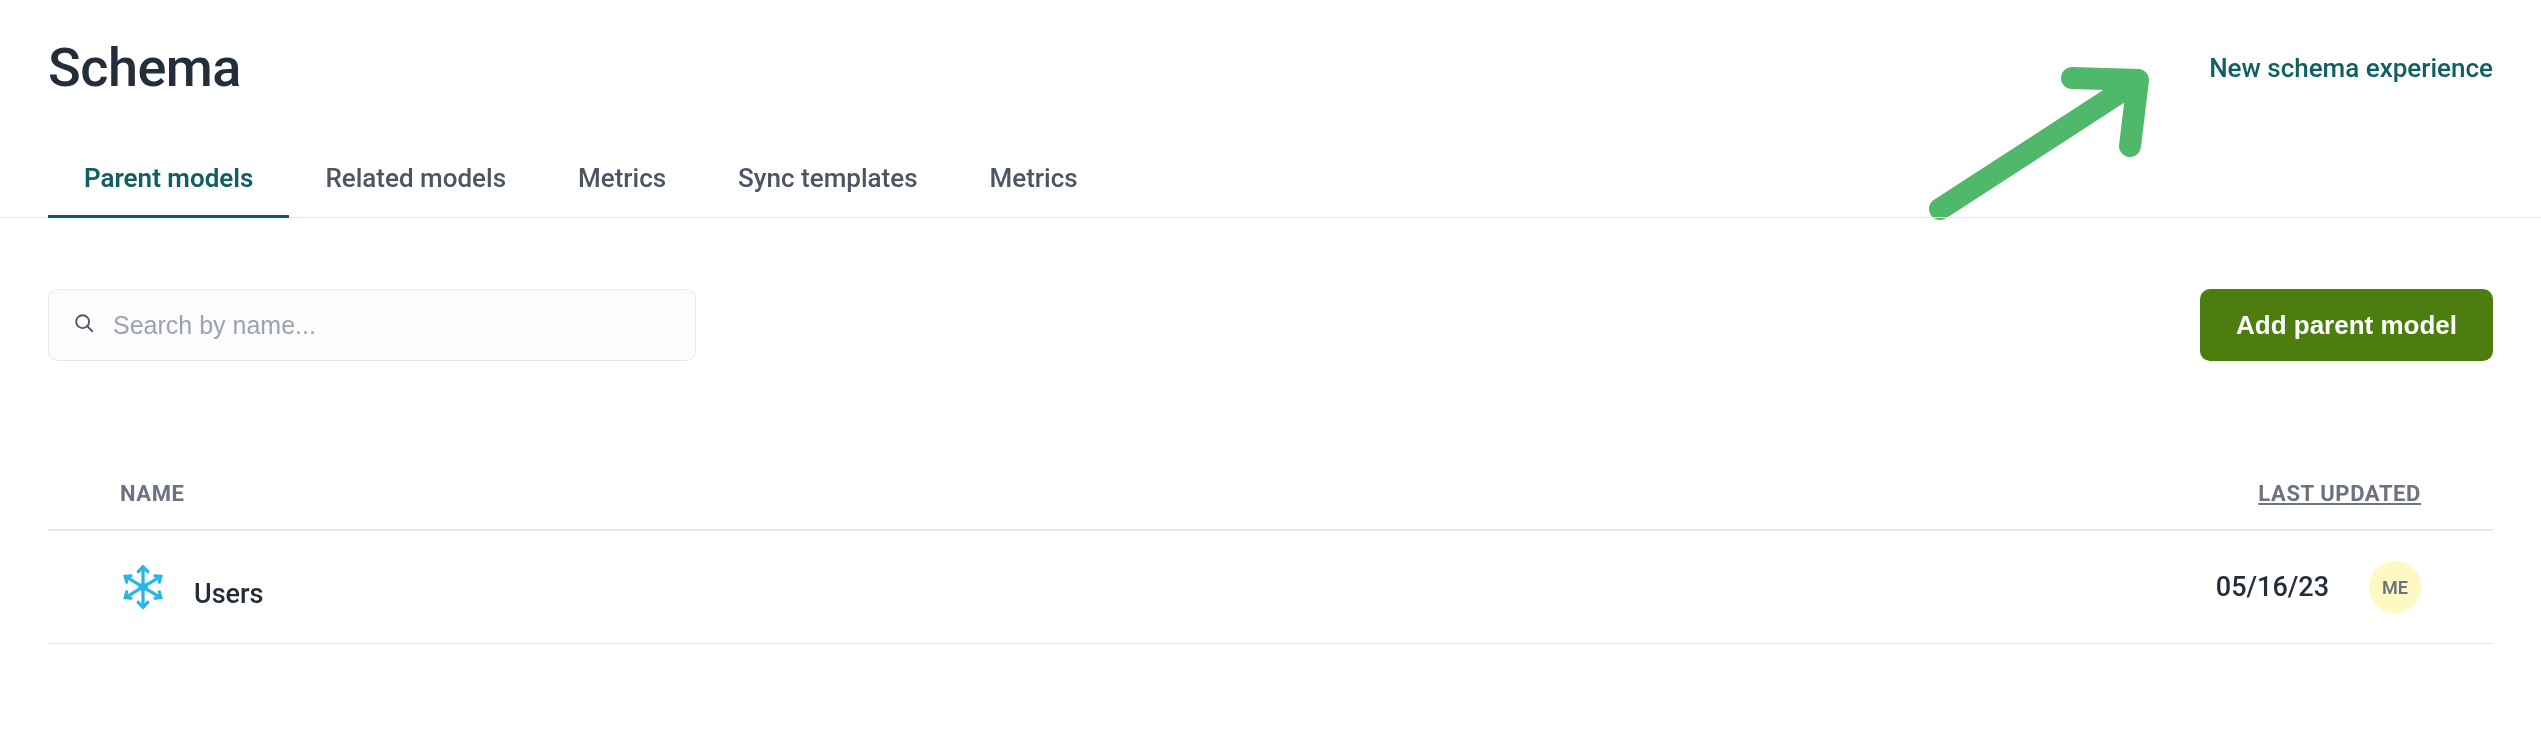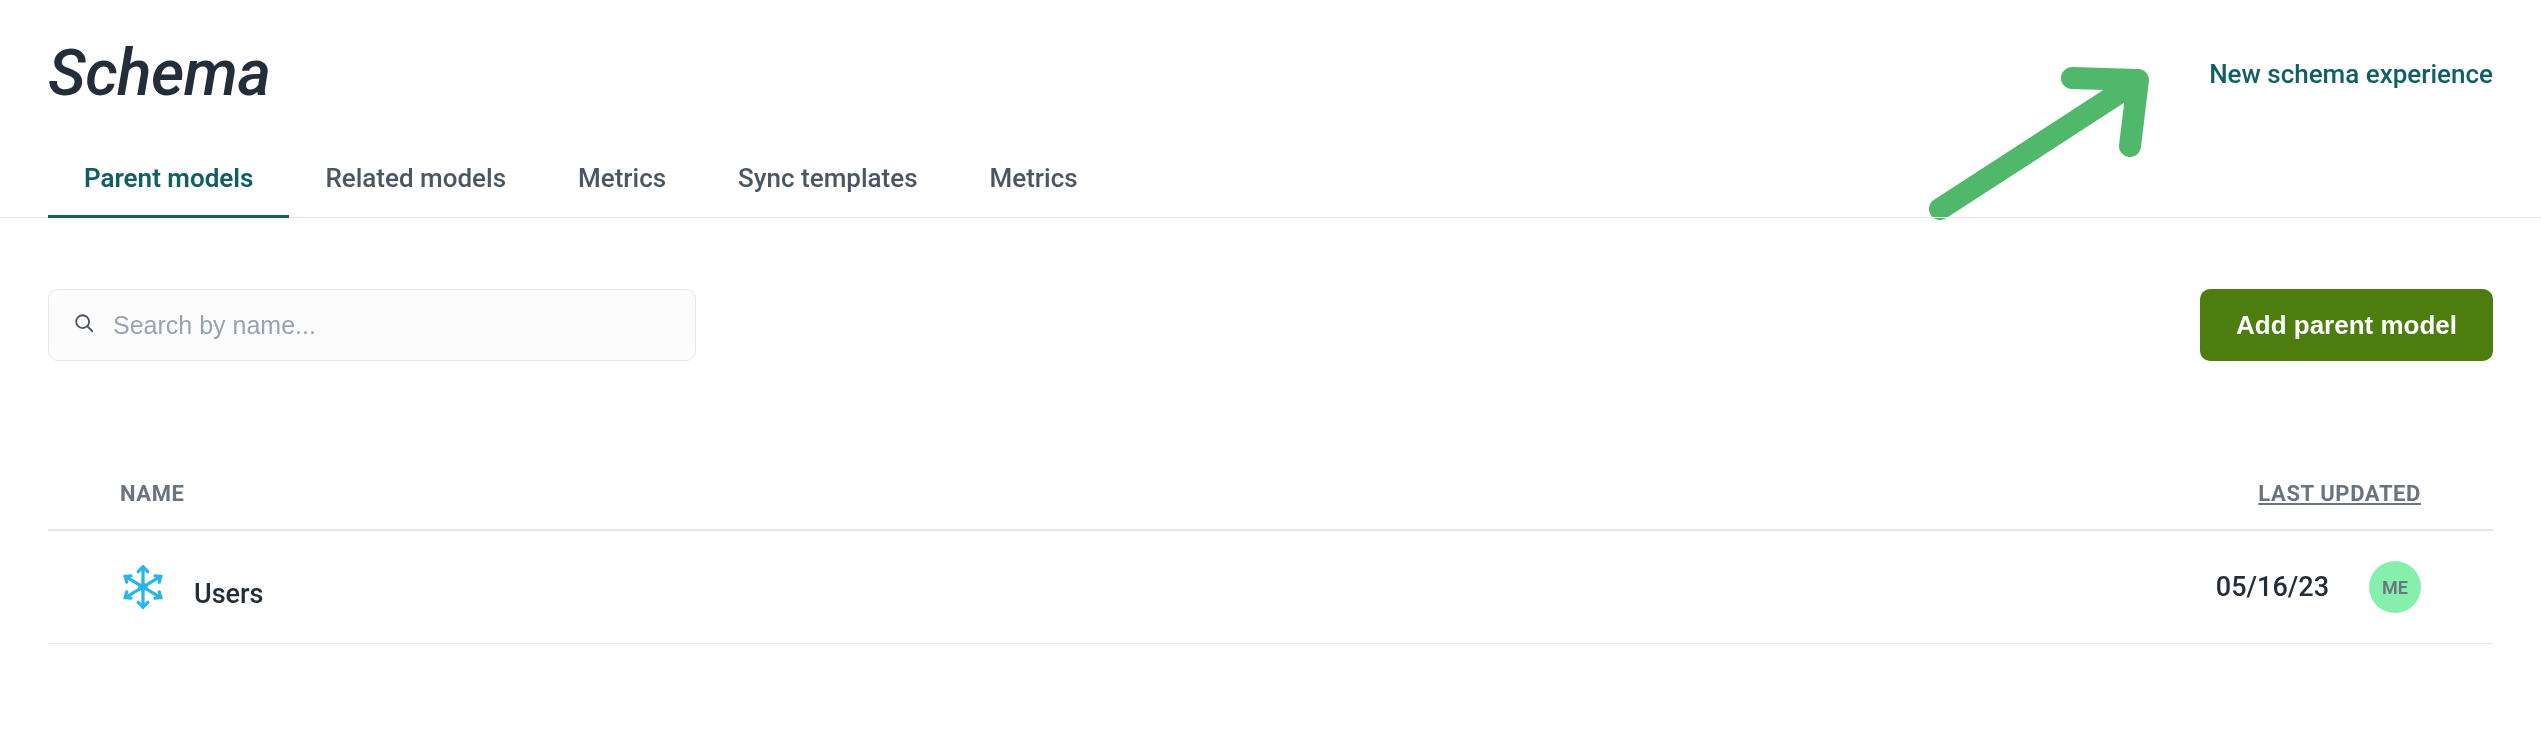--- a/index.html
+++ b/index.html
@@ -17,25 +17,24 @@
     padding: 0 48px;
   }
   
   .header-row {
     display: flex;
     align-items: center;
     justify-content: space-between;
     padding-top: 36px;
   }
   .page-title {
-    font-size: 64px;
+    font-size: 54px;
     font-weight: 550;
     letter-spacing: -0.5px;
     color: #242d3a;
-    font-style: italic;
   }
   .new-link {
     font-size: 26px;
     font-weight: 500;
     color: #0f5f63;
     text-decoration: none;
     cursor: pointer;
     margin-left: 40px;
   }
   
@@ -57,20 +56,21 @@
     z-index: 0;
   }
   .tab {
     font-size: 26px;
     font-weight: 500;
     color: #4b5563;
     padding-bottom: 24px;
     cursor: pointer;
     position: relative;
     z-index: 1;
+    margin-top: 12px;
   }
   .tab.active {
     color: #0f5f63;
     font-weight: 600;
   }
   .tab.active::after {
     content: "";
     position: absolute;
     left: -36px;
     right: -36px;
@@ -166,21 +166,21 @@
   }
   .row-date {
     font-size: 27px;
     font-weight: 500;
     color: #242d3a;
   }
   .avatar {
     width: 52px;
     height: 52px;
     border-radius: 50%;
-    background: #86efac;
+    background: #fef9c3;
     display: flex;
     align-items: center;
     justify-content: center;
     font-size: 18px;
     font-weight: 600;
     color: #6b7280;
   }
   .connector-icon svg { width: 46px; height: 46px; display:block; }
   
   .annotation-arrow {

